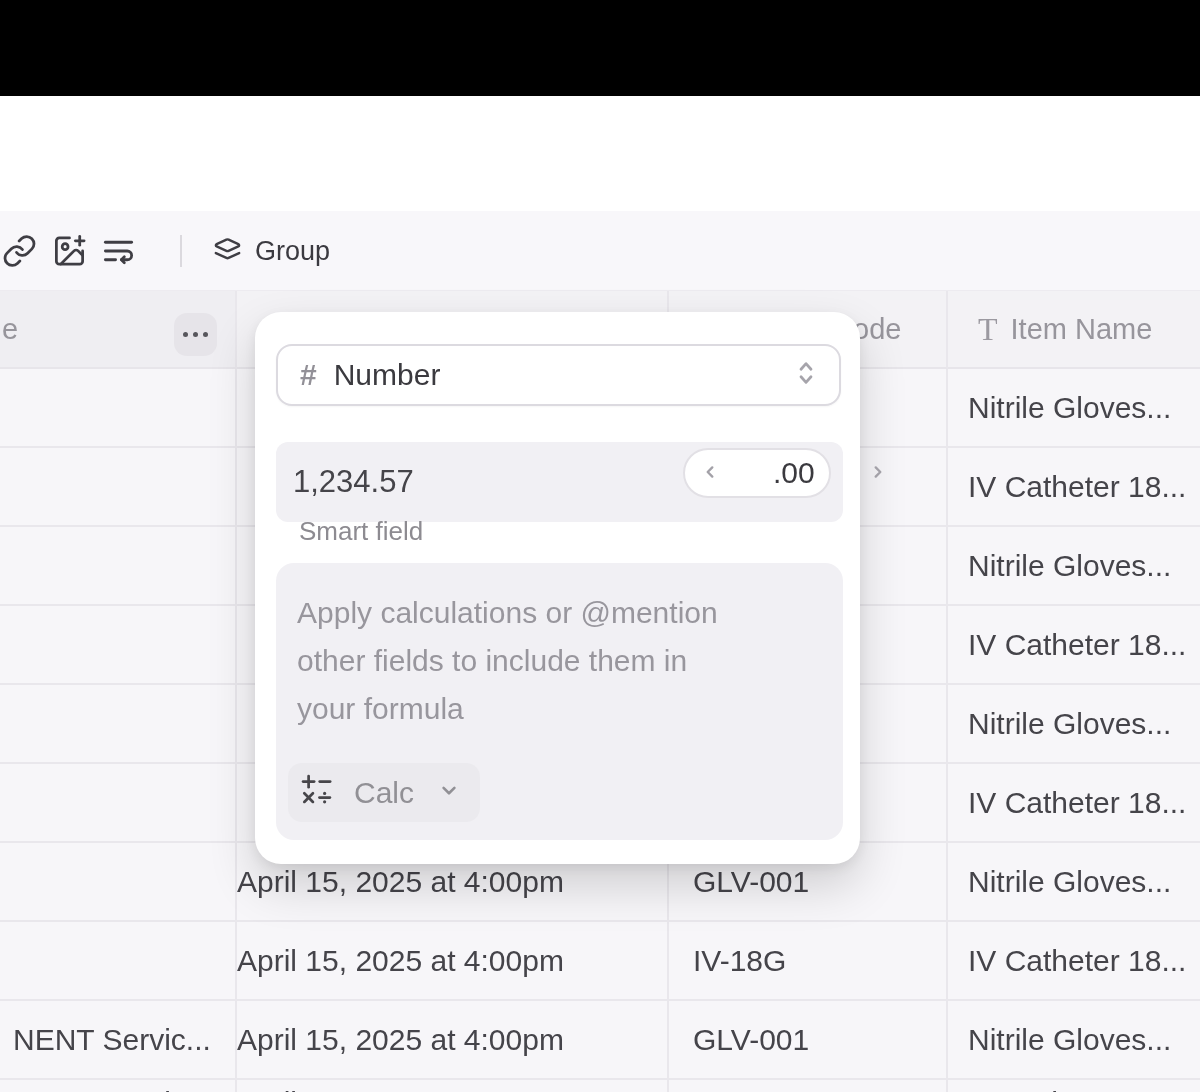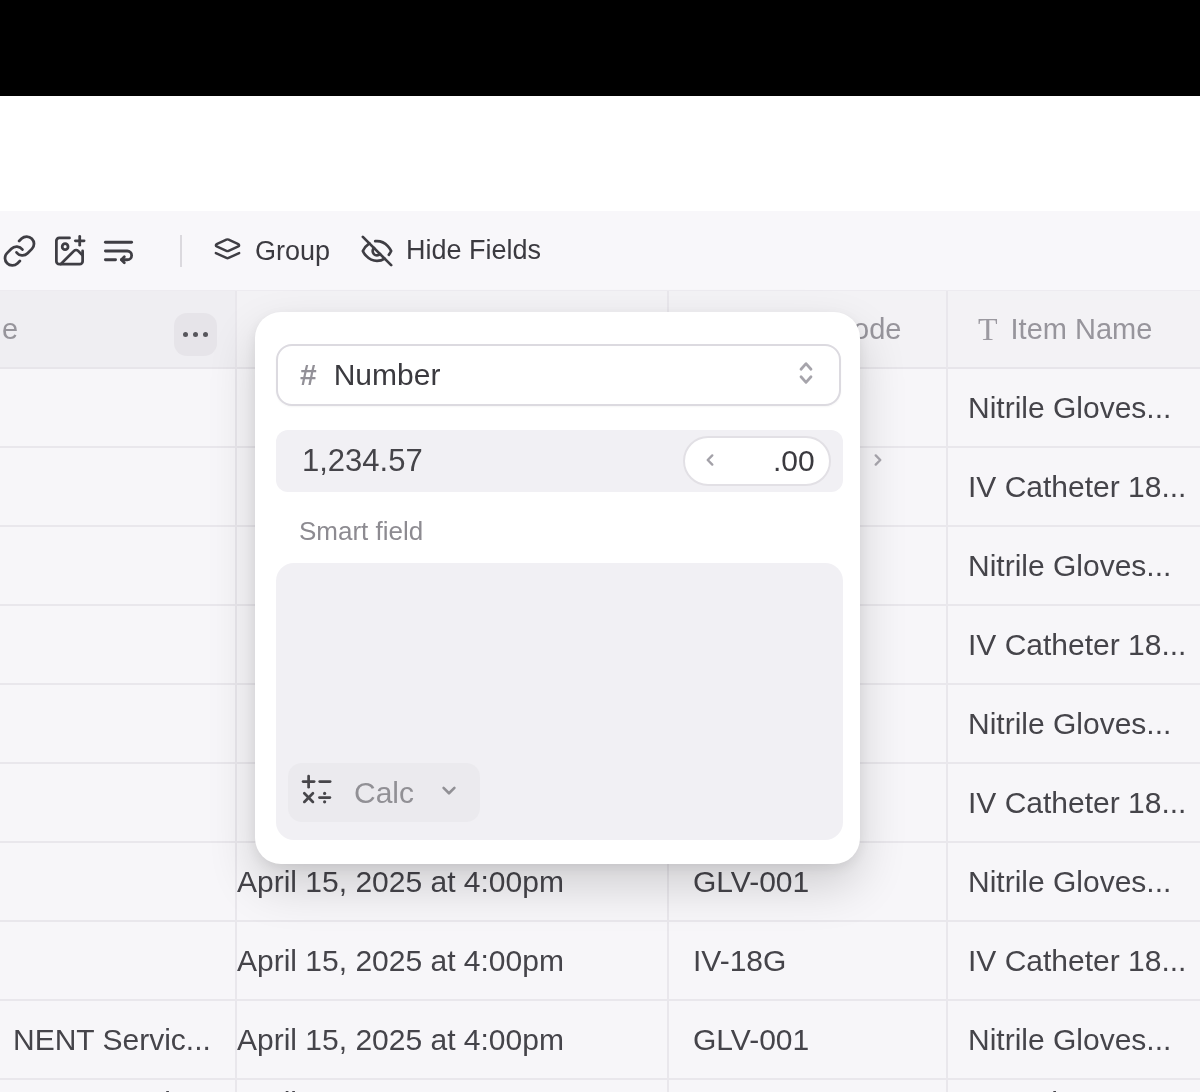--- a/index.html
+++ b/index.html
@@ -88,23 +88,23 @@
   }
   .select-box{
     position:absolute; left:21px; top:32px; width:565px; height:62px;
     background:#fff; border:2px solid #dcdae0; border-radius:16px;
     display:flex; align-items:center; padding:0 18px 0 22px; cursor:pointer;
     box-shadow:0 1px 2px rgba(0,0,0,.04);
   }
   .select-box .hash{ font-size:30px; color:#929097; font-weight:bold; margin-right:17px; }
   .select-box .sel-label{ font-size:30px; color:#3b3a3f; flex:1; }
   .num-field{
-    position:absolute; left:21px; top:118px; width:567px; height:62px;
+    position:absolute; left:21px; top:130px; width:567px; height:80px;
     background:var(--fieldbg); border-radius:12px;
-    display:flex; align-items:center; padding-left:26px;
+    display:flex; align-items:center; padding-left:17px;
   }
   .num-field .num{ font-size:31px; color:#454449; }
   .stepper{
     position:absolute; right:12px; top:6px; height:50px; width:148px;
     background:#fff; border:2px solid #e2e0e5; border-radius:25px;
     display:flex; align-items:center; justify-content:space-between; padding:0 10px;gap:48px;
   }
   .step-btn{ background:none; border:none; padding:0 4px; cursor:pointer; display:flex; align-items:center; }
   .prec{ font-size:30px; color:#3b3a3f; }
   .smart-wrap{ position:absolute; left:44px; top:204px; height:30px; display:flex; align-items:center;
@@ -161,31 +161,20 @@
   </button>
   <div class="tb-sep"></div>
   <button class="tbtn tb-group">
     <span>
       <svg width="31" height="31" viewBox="0 0 24 24" fill="none" stroke="#3f3e44" stroke-width="1.9" stroke-linecap="round" stroke-linejoin="round">
           <path d="M12.83 3.18a2 2 0 0 0-1.66 0L3.6 6.62a1 1 0 0 0 0 1.83l7.57 3.45a2 2 0 0 0 1.66 0l7.57-3.45a1 1 0 0 0 0-1.83Z"></path>
           <path d="m21 13.65-8.17 3.71a2 2 0 0 1-1.66 0L3 13.65"></path>
         </svg>
     </span>
     <span>Group</span>
-  </button>
-  <button class="tbtn tb-hide">
-    <span>
-      <svg width="34" height="34" viewBox="0 0 24 24" fill="none" stroke="#3f3e44" stroke-width="1.9" stroke-linecap="round" stroke-linejoin="round">
-          <path d="M9.88 9.88a3 3 0 1 0 4.24 4.24"></path>
-          <path d="M10.73 5.08A10.43 10.43 0 0 1 12 5c7 0 10 7 10 7a13.16 13.16 0 0 1-1.67 2.68"></path>
-          <path d="M6.61 6.61A13.526 13.526 0 0 0 2 12s3 7 10 7a9.74 9.74 0 0 0 5.39-1.61"></path>
-          <line x1="2" y1="2" x2="22" y2="22"></line>
-        </svg>
-    </span>
-    <span>Hide Fields</span>
   </button>
 </div>
 
 <div class="table">
   <div class="thead">
     <div class="th c0">
       <span>e</span>
       <button class="more-btn" aria-label="more">
         <i></i>
           <i></i>
@@ -294,20 +283,25 @@
               <polyline points="9.5 7 14.5 12 9.5 17"></polyline>
             </svg>
         </span>
       </button>
     </div>
   </div>
 
   <div class="smart-wrap">Smart field</div>
 
   <div class="formula-box">
+    <div class="formula-ph">
+      <div>Apply calculations or @mention</div>
+      <div>other fields to include them in</div>
+      <div>your formula</div>
+    </div>
     <button class="calc-btn">
       <span>
         <svg width="32" height="32" viewBox="0 0 26 26" fill="none" stroke="#47464a" stroke-width="2.2" stroke-linecap="round">
             <path d="M7 2.5v9"></path>
             <path d="M2.5 7h9"></path>
             <path d="M16 7h8.5"></path>
             <path d="M3.5 16.5l7 7"></path>
             <path d="M10.5 16.5l-7 7"></path>
             <path d="M15.8 20h8.5"></path>
             <circle cx="20" cy="16.6" r="1.3" fill="#47464a" stroke="none"></circle>

